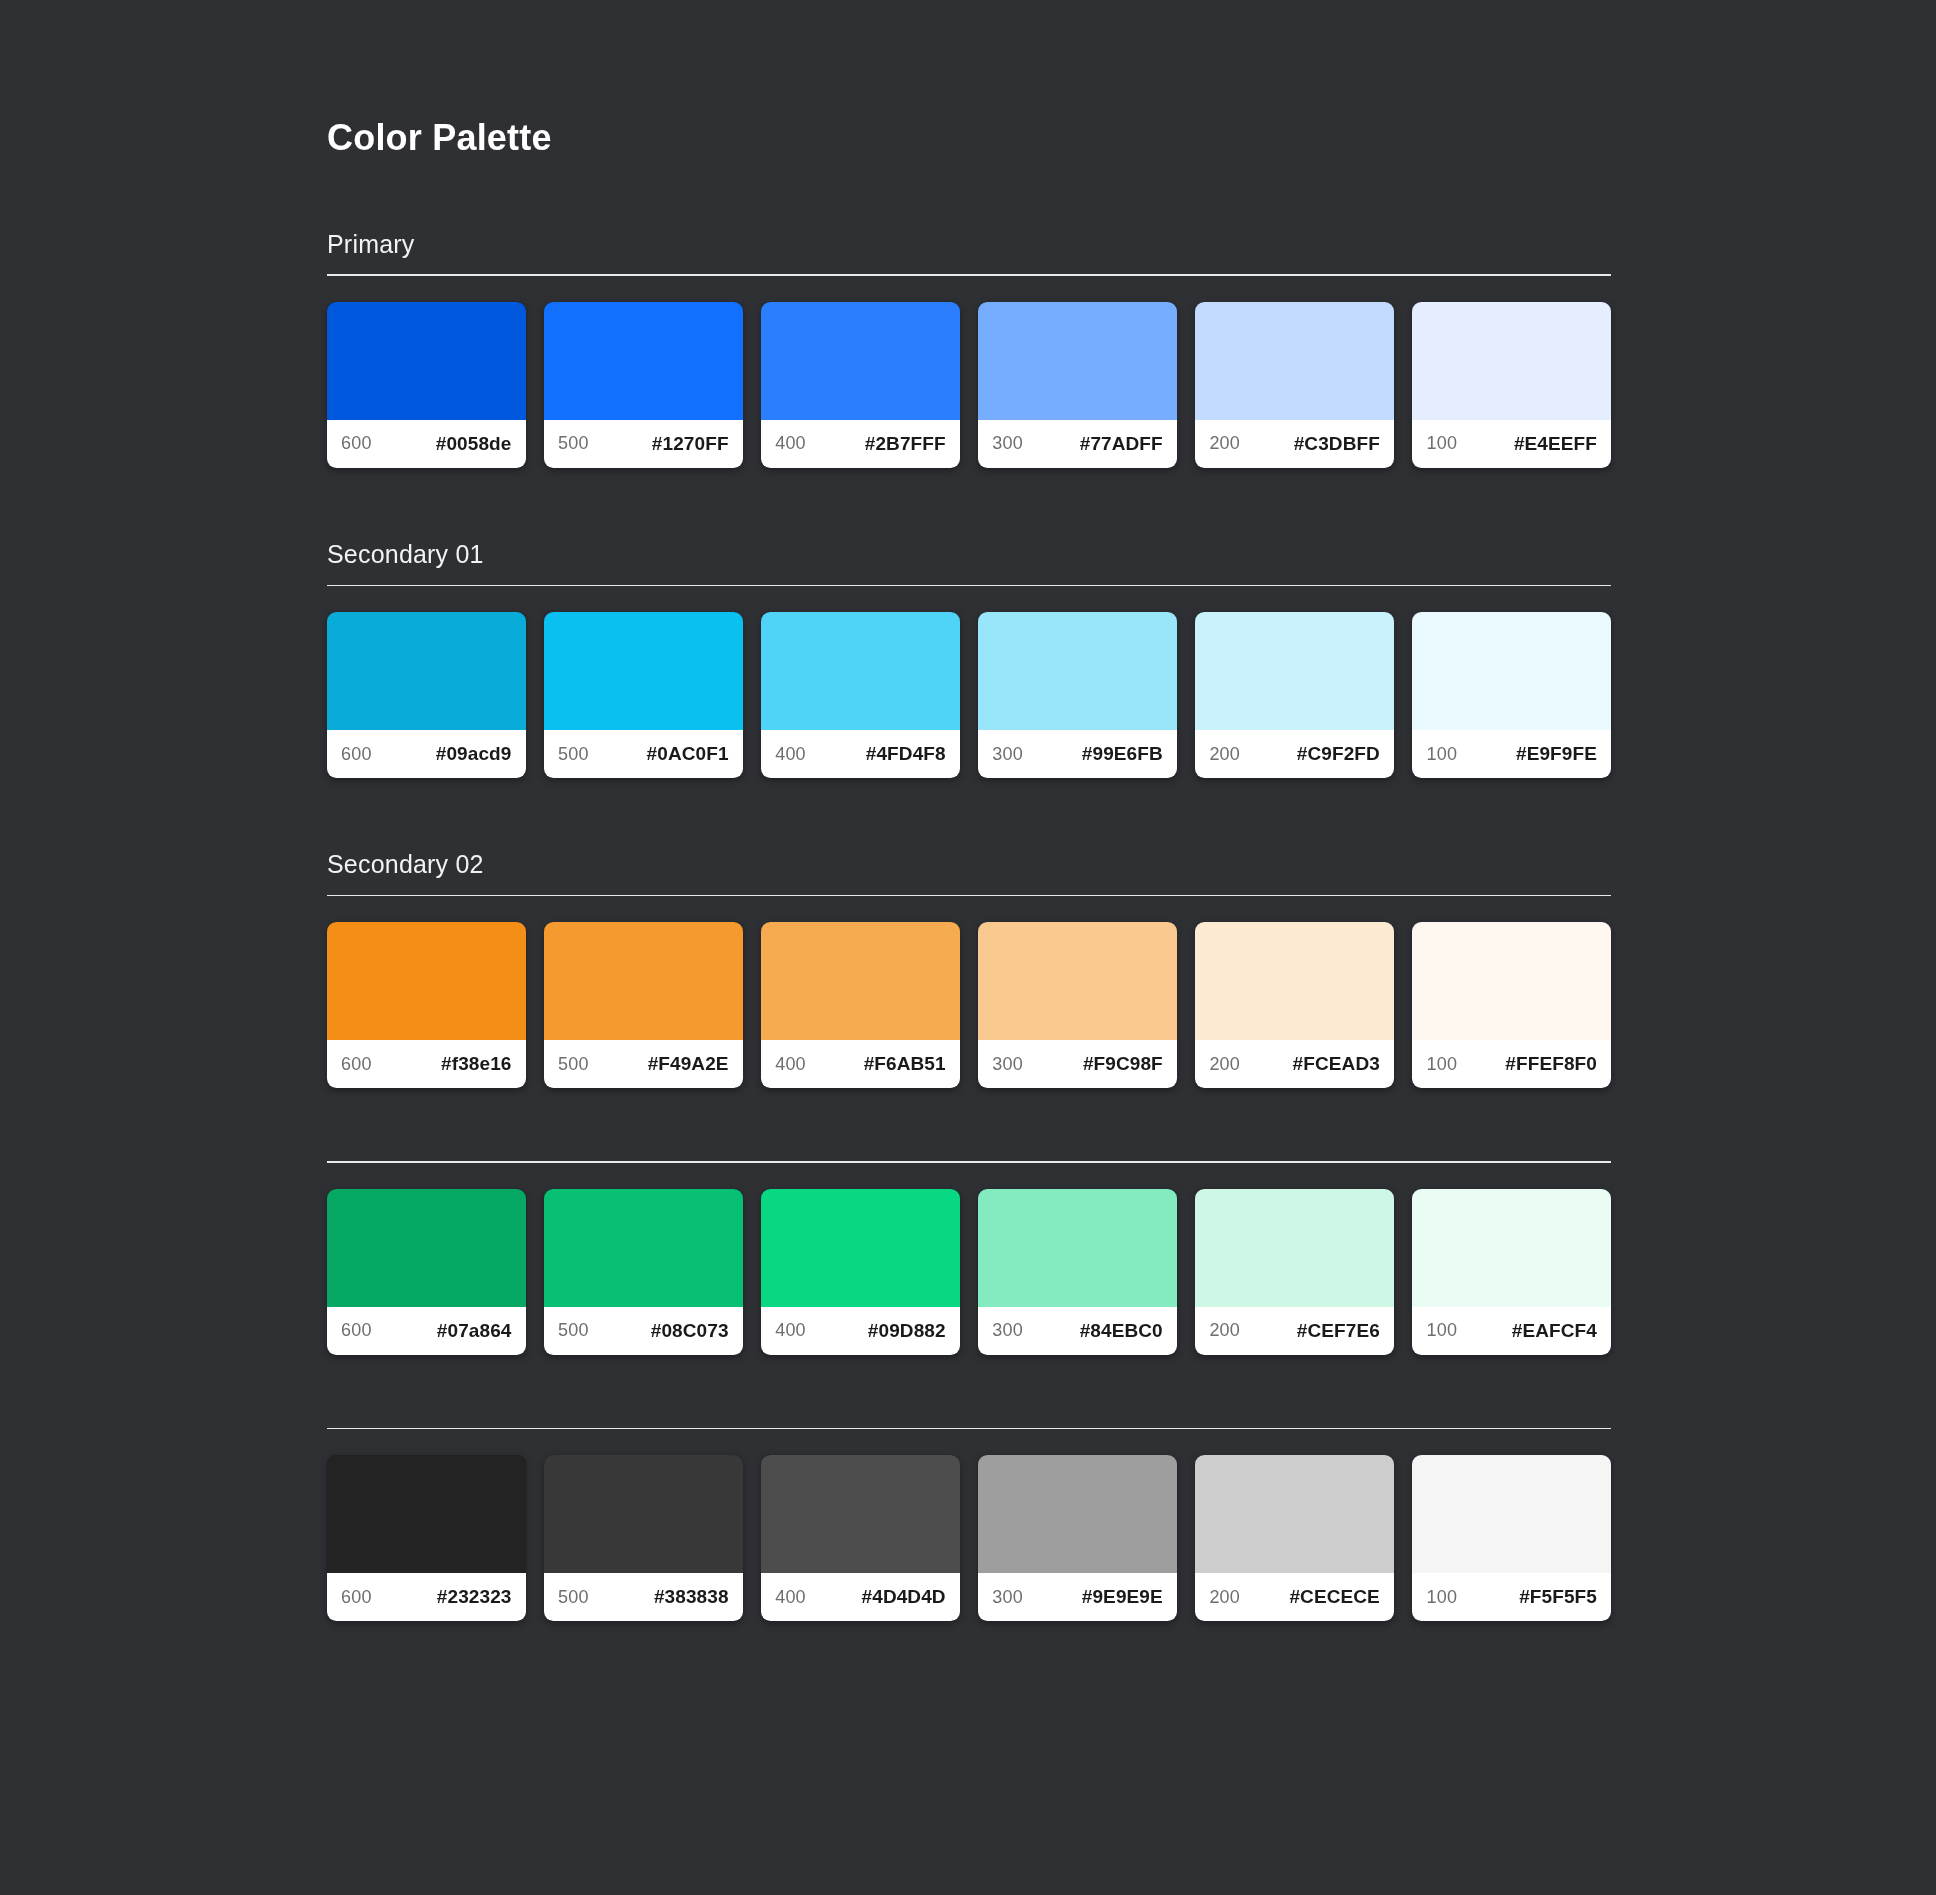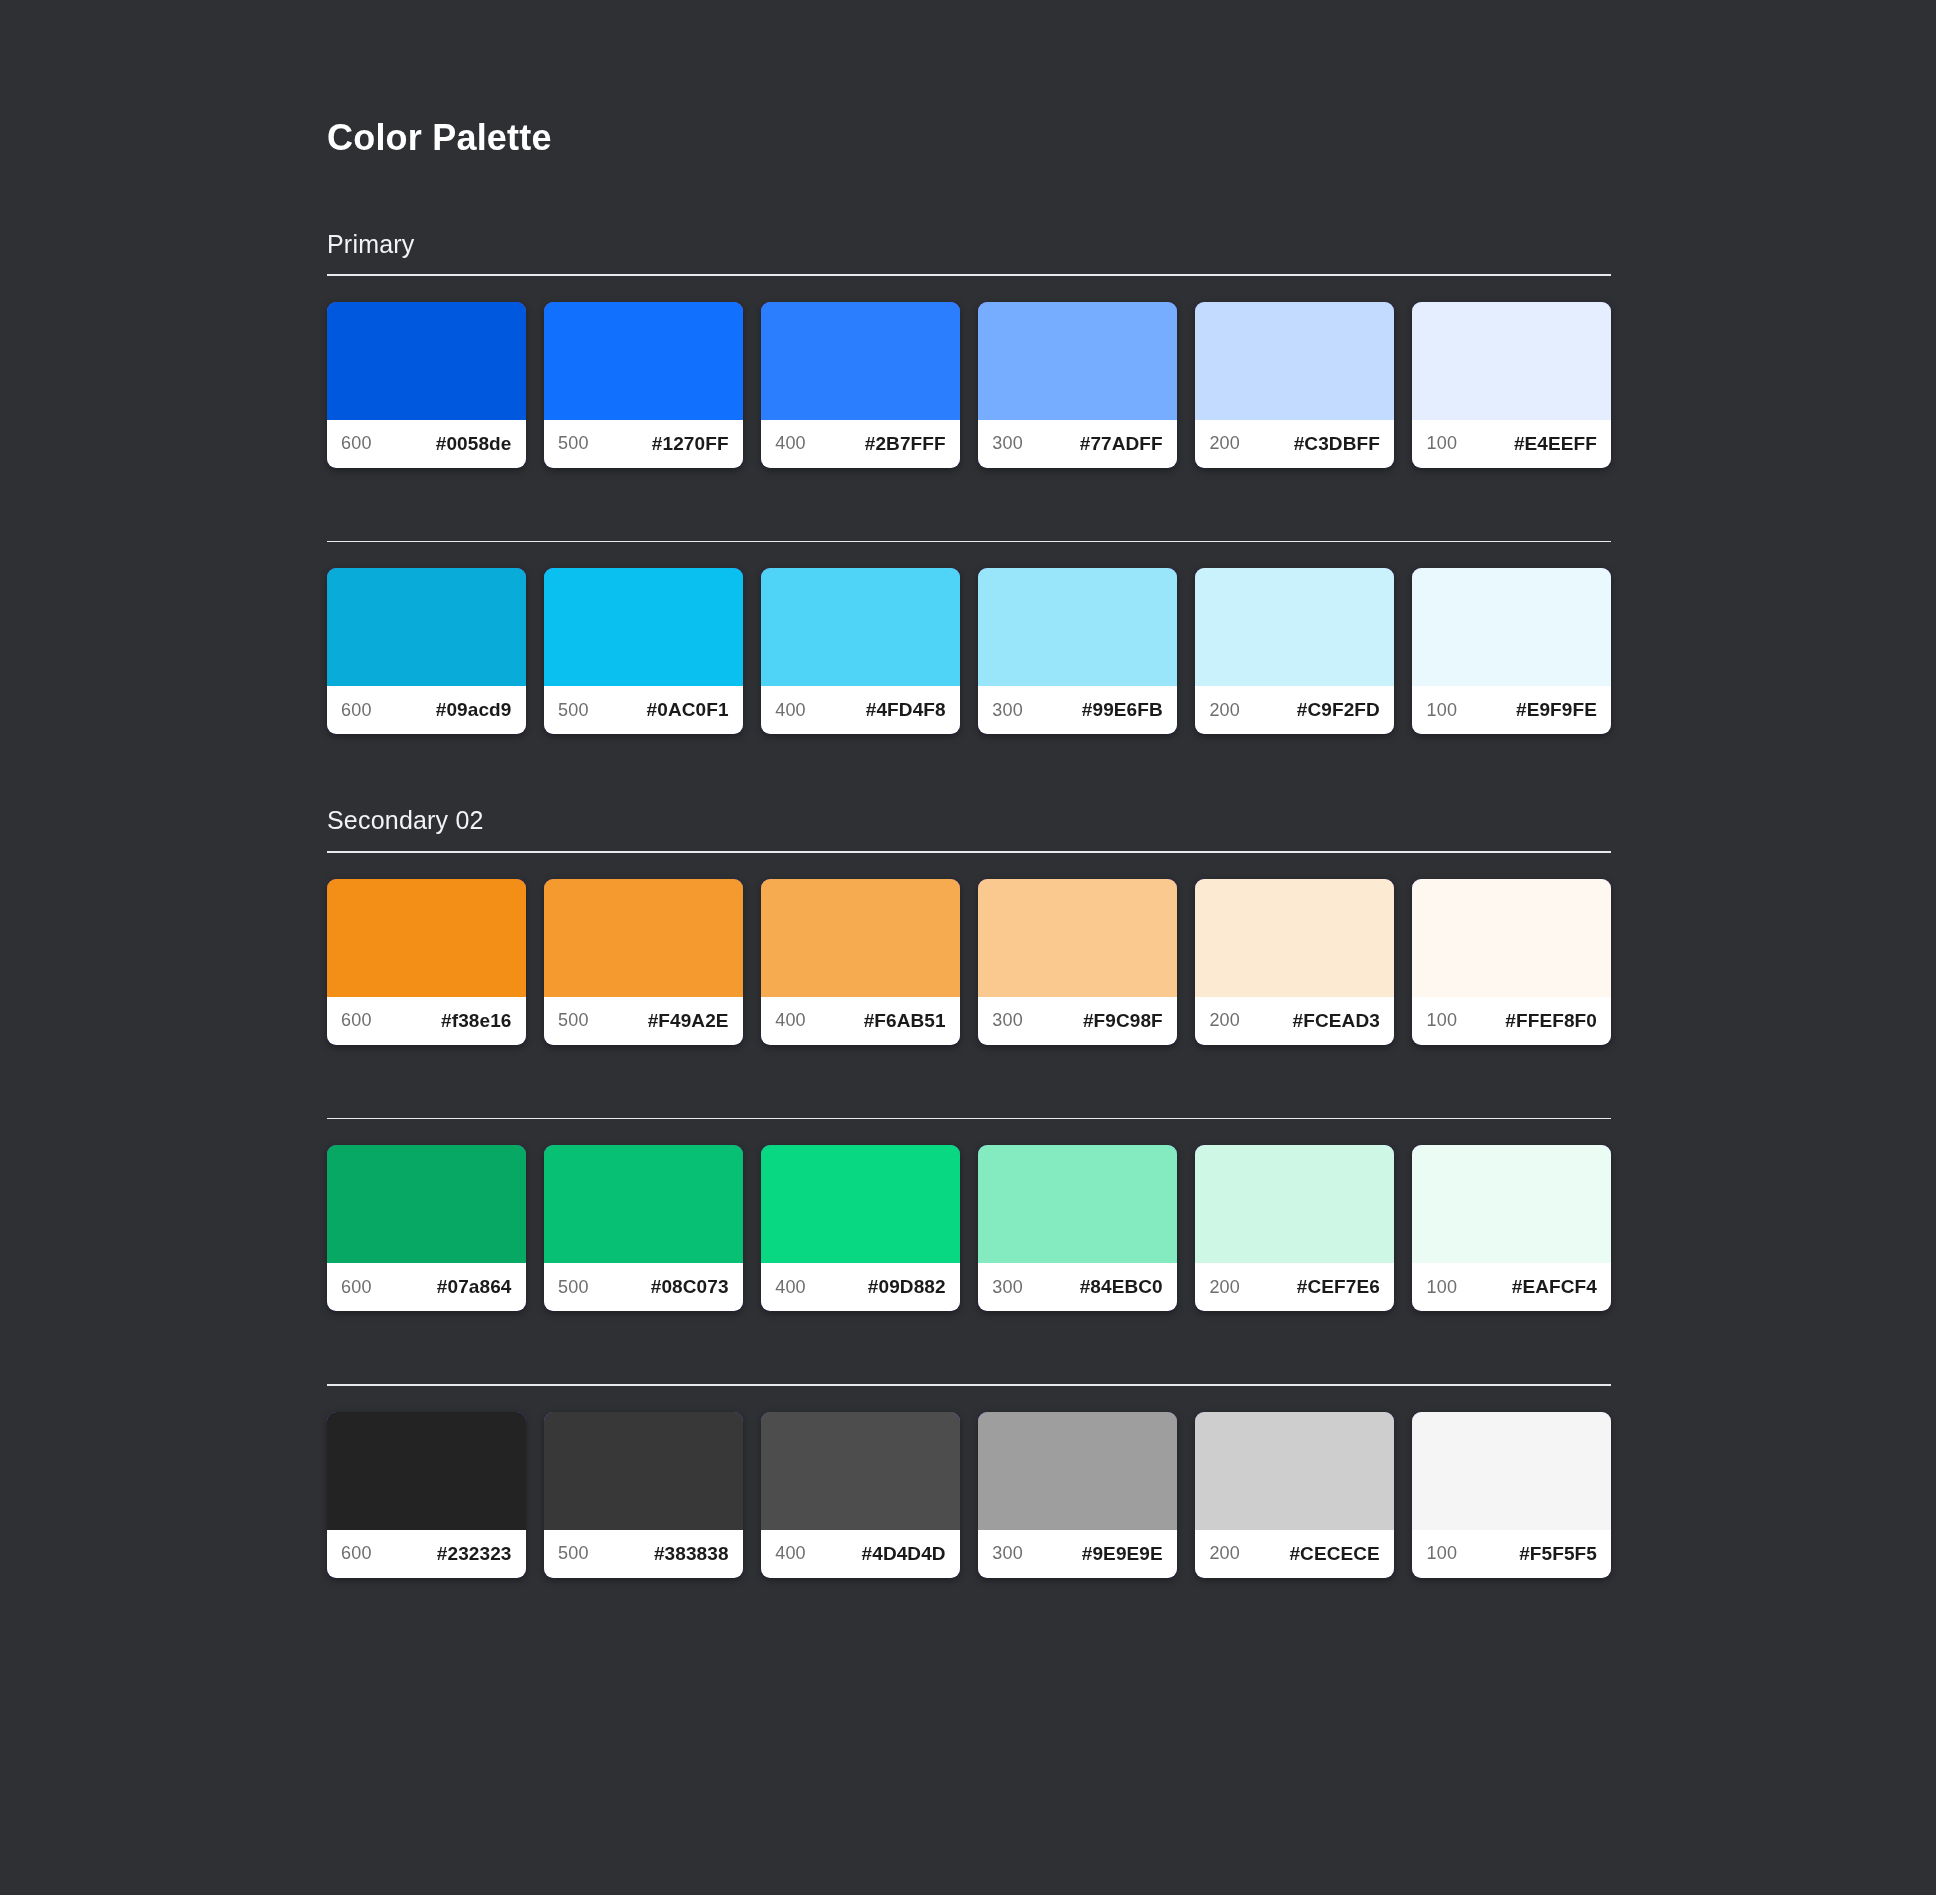--- a/index.html
+++ b/index.html
@@ -58,21 +58,21 @@
 
   .swatch-row {
     display: flex;
     gap: 18.6px;
     margin-top: 26px;
   }
 
   .swatch-card {
     flex: 1 1 0;
     min-width: 0;
-    background: #8b5cf6;
+    background: #0f172a;
     border-radius: 9.3px;
     overflow: hidden;
     box-shadow: 0 2.3px 7.7px rgba(0,0,0,0.35);
     display: flex;
     flex-direction: column;
   }
 
   .swatch-color {
     height: 118px;
     width: 100%;
@@ -152,20 +152,21 @@
             <div class="swatch-card">
               <div class="swatch-color" style="background: rgb(228, 238, 255);"></div>
               <div class="swatch-meta">
                 <span class="swatch-weight">100</span>
                 <span class="swatch-hex">#E4EEFF</span>
               </div>
             </div>
           </div>
         </div>
         <div class="section">
+          <div class="section-header">Secondary 01</div>
           <div class="section-divider"></div>
           <div class="swatch-row">
             <div class="swatch-card">
               <div class="swatch-color" style="background: rgb(9, 172, 217);"></div>
               <div class="swatch-meta">
                 <span class="swatch-weight">600</span>
                 <span class="swatch-hex">#09acd9</span>
               </div>
             </div>
             <div class="swatch-card">

